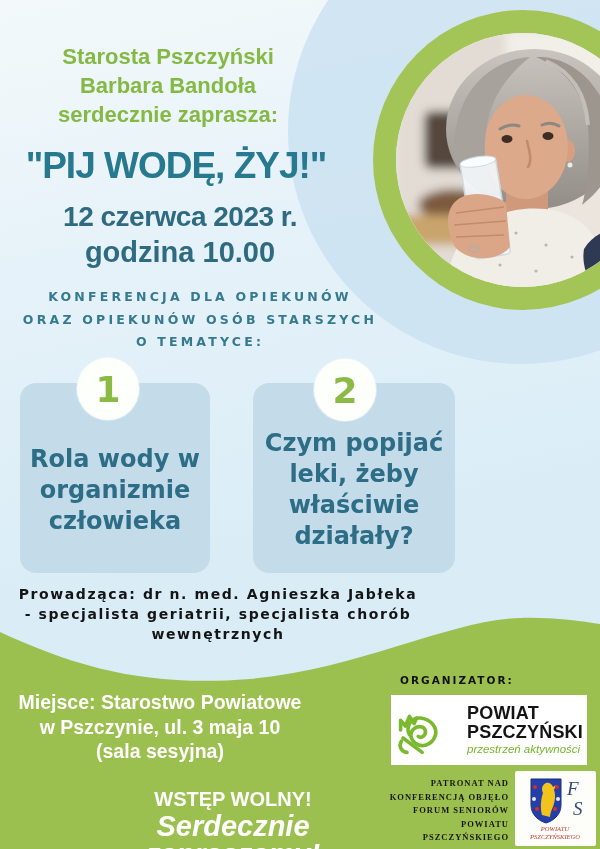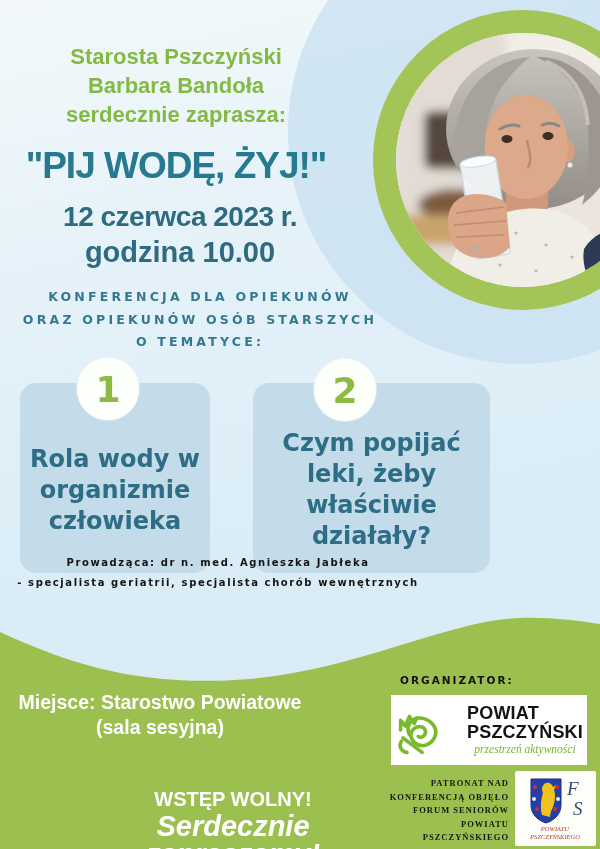--- a/index.html
+++ b/index.html
@@ -9,62 +9,62 @@
     background:linear-gradient(168deg,#f3f9fa 0%,#e6f2f9 28%,#daedf7 62%,#d7ebf6 100%);
   }
   .abs{position:absolute;}
   
   .bg-circle{left:288px;top:-102px;width:466px;height:466px;border-radius:50%;
     background:#cbe2f1;opacity:.85;}
   
   .photo-ring{left:373px;top:10px;width:300px;height:300px;border-radius:50%;background:#a3c558;}
   .photo{left:396px;top:33px;width:254px;height:254px;border-radius:50%;overflow:hidden;background:#ebe5de;}
   
-  .invite{left:8px;top:42px;width:336px;text-align:center;color:#84b944;font-weight:bold;
+  .invite{left:0;top:42px;width:336px;text-align:center;color:#84b944;font-weight:bold;
     font-size:22px;line-height:29px;}
   .title{left:2px;top:144px;width:348px;text-align:center;color:#27798f;font-weight:bold;
     font-size:37px;line-height:44px;letter-spacing:-1px;}
   .date{left:0;top:200px;width:360px;text-align:center;color:#2f6b80;font-weight:bold;
     font-size:28px;line-height:34px;letter-spacing:-.5px;}
   .time{left:0;top:237px;width:360px;text-align:center;color:#2f6b80;font-weight:bold;
     font-size:29px;line-height:30px;}
   .audience{left:10px;top:286px;width:380px;text-align:center;color:#36798f;
     font-family:"DejaVu Sans",sans-serif;font-weight:600;font-size:12.5px;
     letter-spacing:3.2px;line-height:22.5px;}
   
   .topic-box{background:#c4dcea;border-radius:16px;display:flex;align-items:center;
     justify-content:center;text-align:center;
     font-family:"DejaVu Sans",sans-serif;font-weight:600;color:#2d6d85;
     font-size:24px;line-height:31px;}
   .box1{left:20px;top:383px;width:190px;height:190px;padding:34px 8px 10px 8px;box-sizing:border-box;}
-  .box2{left:253px;top:383px;width:237px;height:190px;padding:34px 10px 10px 10px;box-sizing:border-box;}
+  .box2{left:253px;top:383px;width:202px;height:190px;padding:34px 10px 10px 10px;box-sizing:border-box;}
   .num-circle{width:62px;height:62px;border-radius:50%;background:#fdfffa;
     display:flex;align-items:center;justify-content:center;
     font-family:"DejaVu Sans",sans-serif;font-weight:bold;font-size:36px;color:#8cbb45;
     box-shadow:0 0 0 1px rgba(255,255,255,.4);}
   .nc1{left:77px;top:358px;}
   .nc2{left:314px;top:359px;}
-  .speaker{left:3px;top:553px;width:430px;text-align:center;color:#141414;
-    font-family:"DejaVu Sans",sans-serif;font-weight:bold;font-size:10px;
+  .speaker{left:3px;top:584px;width:430px;text-align:center;color:#141414;
+    font-family:"DejaVu Sans",sans-serif;font-weight:bold;font-size:14px;
     letter-spacing:1.6px;line-height:20px;}
   
   .band{left:0;top:595px;width:600px;height:254px;}
   .venue{left:0;top:690px;width:320px;text-align:center;color:#ffffff;font-weight:bold;
     font-size:19.5px;line-height:24.5px;}
   .cta{left:73px;top:787px;width:320px;text-align:center;color:#ffffff;font-weight:bold;}
   .cta .l1{font-size:20px;line-height:25px;text-align:center;}
   .cta .l2{font-size:29px;line-height:28px;font-style:italic;}
   .org-label{left:400px;top:674px;color:#121212;font-weight:bold;font-size:10.5px;
     letter-spacing:2px;font-family:"DejaVu Sans",sans-serif;text-align:center;}
   .org-box{left:391px;top:695px;width:196px;height:70px;background:#ffffff;
     display:flex;align-items:center;padding:3px 4px 3px 4px;box-sizing:border-box;gap:22px;}
   .org-text{margin-left:2px;}
   .org-name{color:#141414;font-weight:bold;font-size:18px;line-height:19px;letter-spacing:.2px;}
   .org-tagline{color:#76b82a;font-style:italic;font-size:11.5px;line-height:13px;margin-top:1px;
-    font-family:Liberation Serif, serif;text-align:center;}
+    font-family:Liberation Sans, sans-serif;}
   .patron{left:383px;top:777px;width:126px;text-align:right;color:#17170f;
     font-family:Liberation Serif, serif;font-weight:bold;font-size:8.5px;
     letter-spacing:1px;line-height:13.5px;}
   .fs-box{left:515px;top:771px;width:81px;height:75px;background:#fdfdfa;border-radius:2px;}
 </style>
 </head>
 <body>
 
 <div id="poster">
 
@@ -157,20 +157,21 @@
     <div>Prowadząca: dr n. med. Agnieszka Jabłeka</div>
     <div>- specjalista geriatrii, specjalista chorób wewnętrznych</div>
   </div>
 
   <svg class="abs band" viewBox="0 0 600 254" preserveAspectRatio="none">
     <path d="M0,37 C80,74 150,92 250,84 C360,74 450,25 520,23 C550,22 580,26 600,29 L600,254 L0,254 Z" fill="#9cc050"></path>
   </svg>
 
   <div class="abs venue">
     <div>Miejsce: Starostwo Powiatowe</div>
+    <div>w Pszczynie, ul. 3 maja 10</div>
     <div>(sala sesyjna)</div>
   </div>
 
   <div class="abs cta">
     <div class="l1">WSTĘP WOLNY!</div>
     <div class="l2">Serdecznie zapraszamy!</div>
   </div>
 
   <div class="abs org-label">ORGANIZATOR:</div>
 

